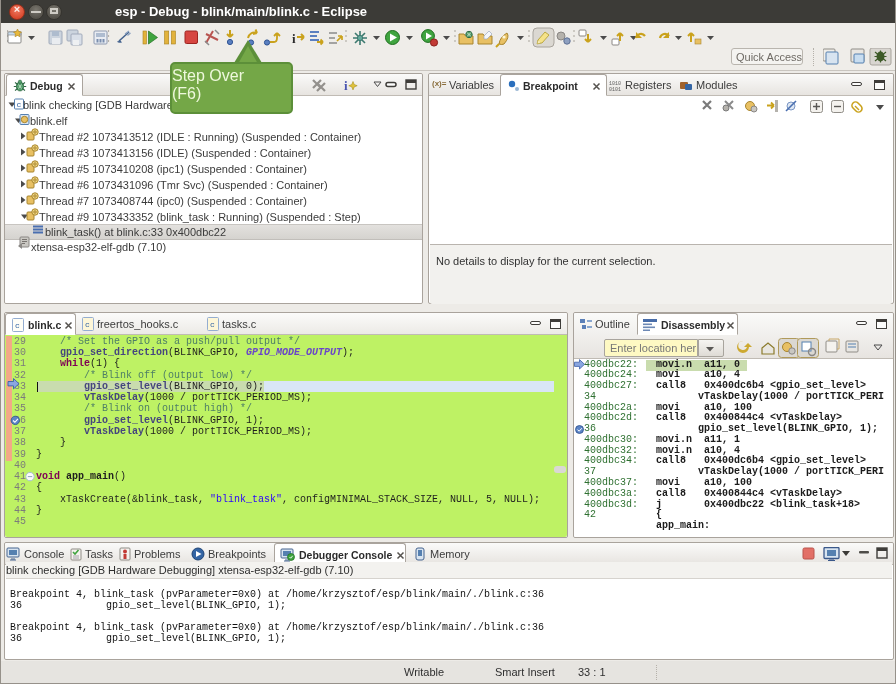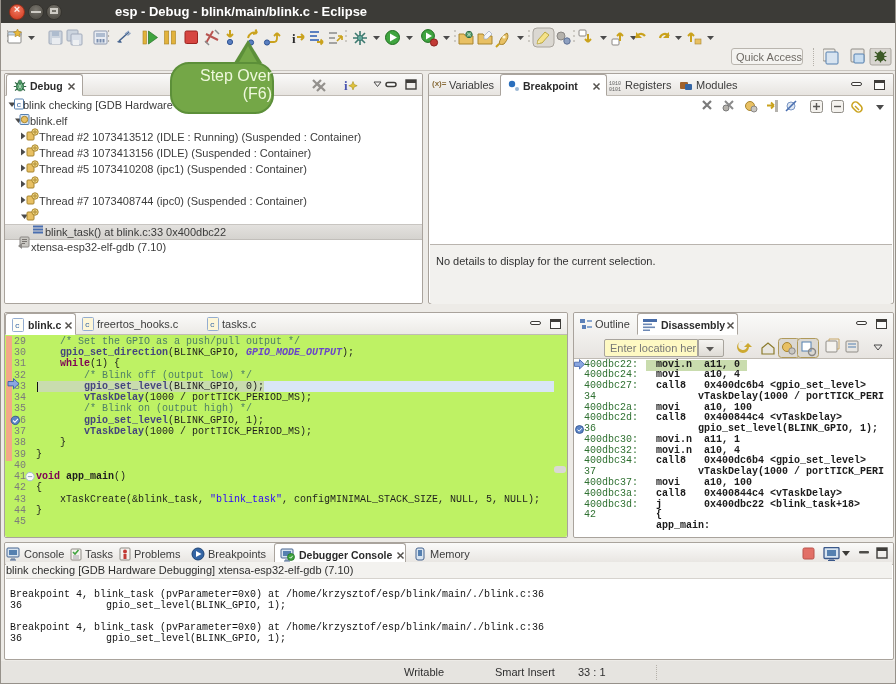--- a/index.html
+++ b/index.html
@@ -217,21 +217,23 @@
 
    <rect x="15" y="141" width="9" height="10" rx="1" fill="#c9c7c2" stroke="#8a8784"></rect>
         <path d="M17 143.5 h5 M17 145.5 h5 M17 147.5 h3" stroke="#6e6b66" stroke-width="0.9"></path>
         <path d="M13 150 l4 -3 0 6z" fill="#8a8784"></path>
   </svg>
   <div class="ab" style="left:18px;top:2.5px;white-space:nowrap">blink checking [GDB Hardware Debugging]</div>
   <div class="ab" style="left:25px;top:18.5px;white-space:nowrap">blink.elf</div>
   <div class="ab" style="left:34px;top:34.5px;white-space:nowrap">Thread #2 1073413512 (IDLE : Running) (Suspended : Container)</div>
   <div class="ab" style="left:34px;top:50.5px;white-space:nowrap">Thread #3 1073413156 (IDLE) (Suspended : Container)</div>
   <div class="ab" style="left:34px;top:66.5px;white-space:nowrap">Thread #5 1073410208 (ipc1) (Suspended : Container)</div>
+  <div class="ab" style="left:34px;top:82.5px;white-space:nowrap">Thread #6 1073431096 (Tmr Svc) (Suspended : Container)</div>
   <div class="ab" style="left:34px;top:98.5px;white-space:nowrap">Thread #7 1073408744 (ipc0) (Suspended : Container)</div>
+  <div class="ab" style="left:34px;top:114.5px;white-space:nowrap">Thread #9 1073433352 (blink_task : Running) (Suspended : Step)</div>
   <div class="ab" style="left:40px;top:129.5px;white-space:nowrap">blink_task() at blink.c:33 0x400dbc22</div>
   <div class="ab" style="left:26px;top:145px;white-space:nowrap">xtensa-esp32-elf-gdb (7.10)</div>
  </div>
 </div>
 
 <div class="panel" id="bpp" style="left:427px;top:73px;width:466px;height:231px">
  <div class="phead"></div>
  <div class="ab" style="left:3px;top:5px;width:20px;height:12px;font-size:8px;color:#8a6d3b;font-weight:bold">(x)=</div>
  <div class="itlbl" style="left:20px">Variables</div>
  <div class="atab" style="left:71px;width:107px">
@@ -492,16 +494,16 @@
 
 <div class="ab" style="left:0;top:661px;width:896px;height:23px;background:#e6e4e0">
  <div class="ab" style="left:403px;top:5px;font-size:11px;color:#2f2f2f">Writable</div>
  <div class="ab" style="left:494px;top:5px;font-size:11px;color:#2f2f2f">Smart Insert</div>
  <div class="ab" style="left:577px;top:5px;font-size:11px;color:#2f2f2f">33 : 1</div>
  <div class="ab" style="left:655px;top:4px;width:1px;height:15px;border-left:1px dotted #b5b1aa"></div>
 </div>
 
 <div class="ab" style="z-index:50;left:233px;top:40px;width:0;height:0;border-left:14px solid transparent;border-right:14px solid transparent;border-bottom:23px solid #5c8f39"></div>
 <div class="ab" style="z-index:51;left:237px;top:46px;width:0;height:0;border-left:10px solid transparent;border-right:10px solid transparent;border-bottom:18px solid #74a747"></div>
-<div class="ab" style="z-index:52;left:169px;top:62px;width:104px;height:52px;background:#74a747;border:2px solid #5c8f39;border-radius:19px;text-align:right">
+<div class="ab" style="z-index:52;left:169px;top:62px;width:123px;height:52px;background:#74a747;border:2px solid #5c8f39;border-radius:5px;text-align:left">
  <div style="font-size:16px;color:#eef8dc;margin-top:3px">Step Over</div>
  <div style="font-size:16px;color:#eef8dc">(F6)</div>
 </div>
 
 </body></html>

